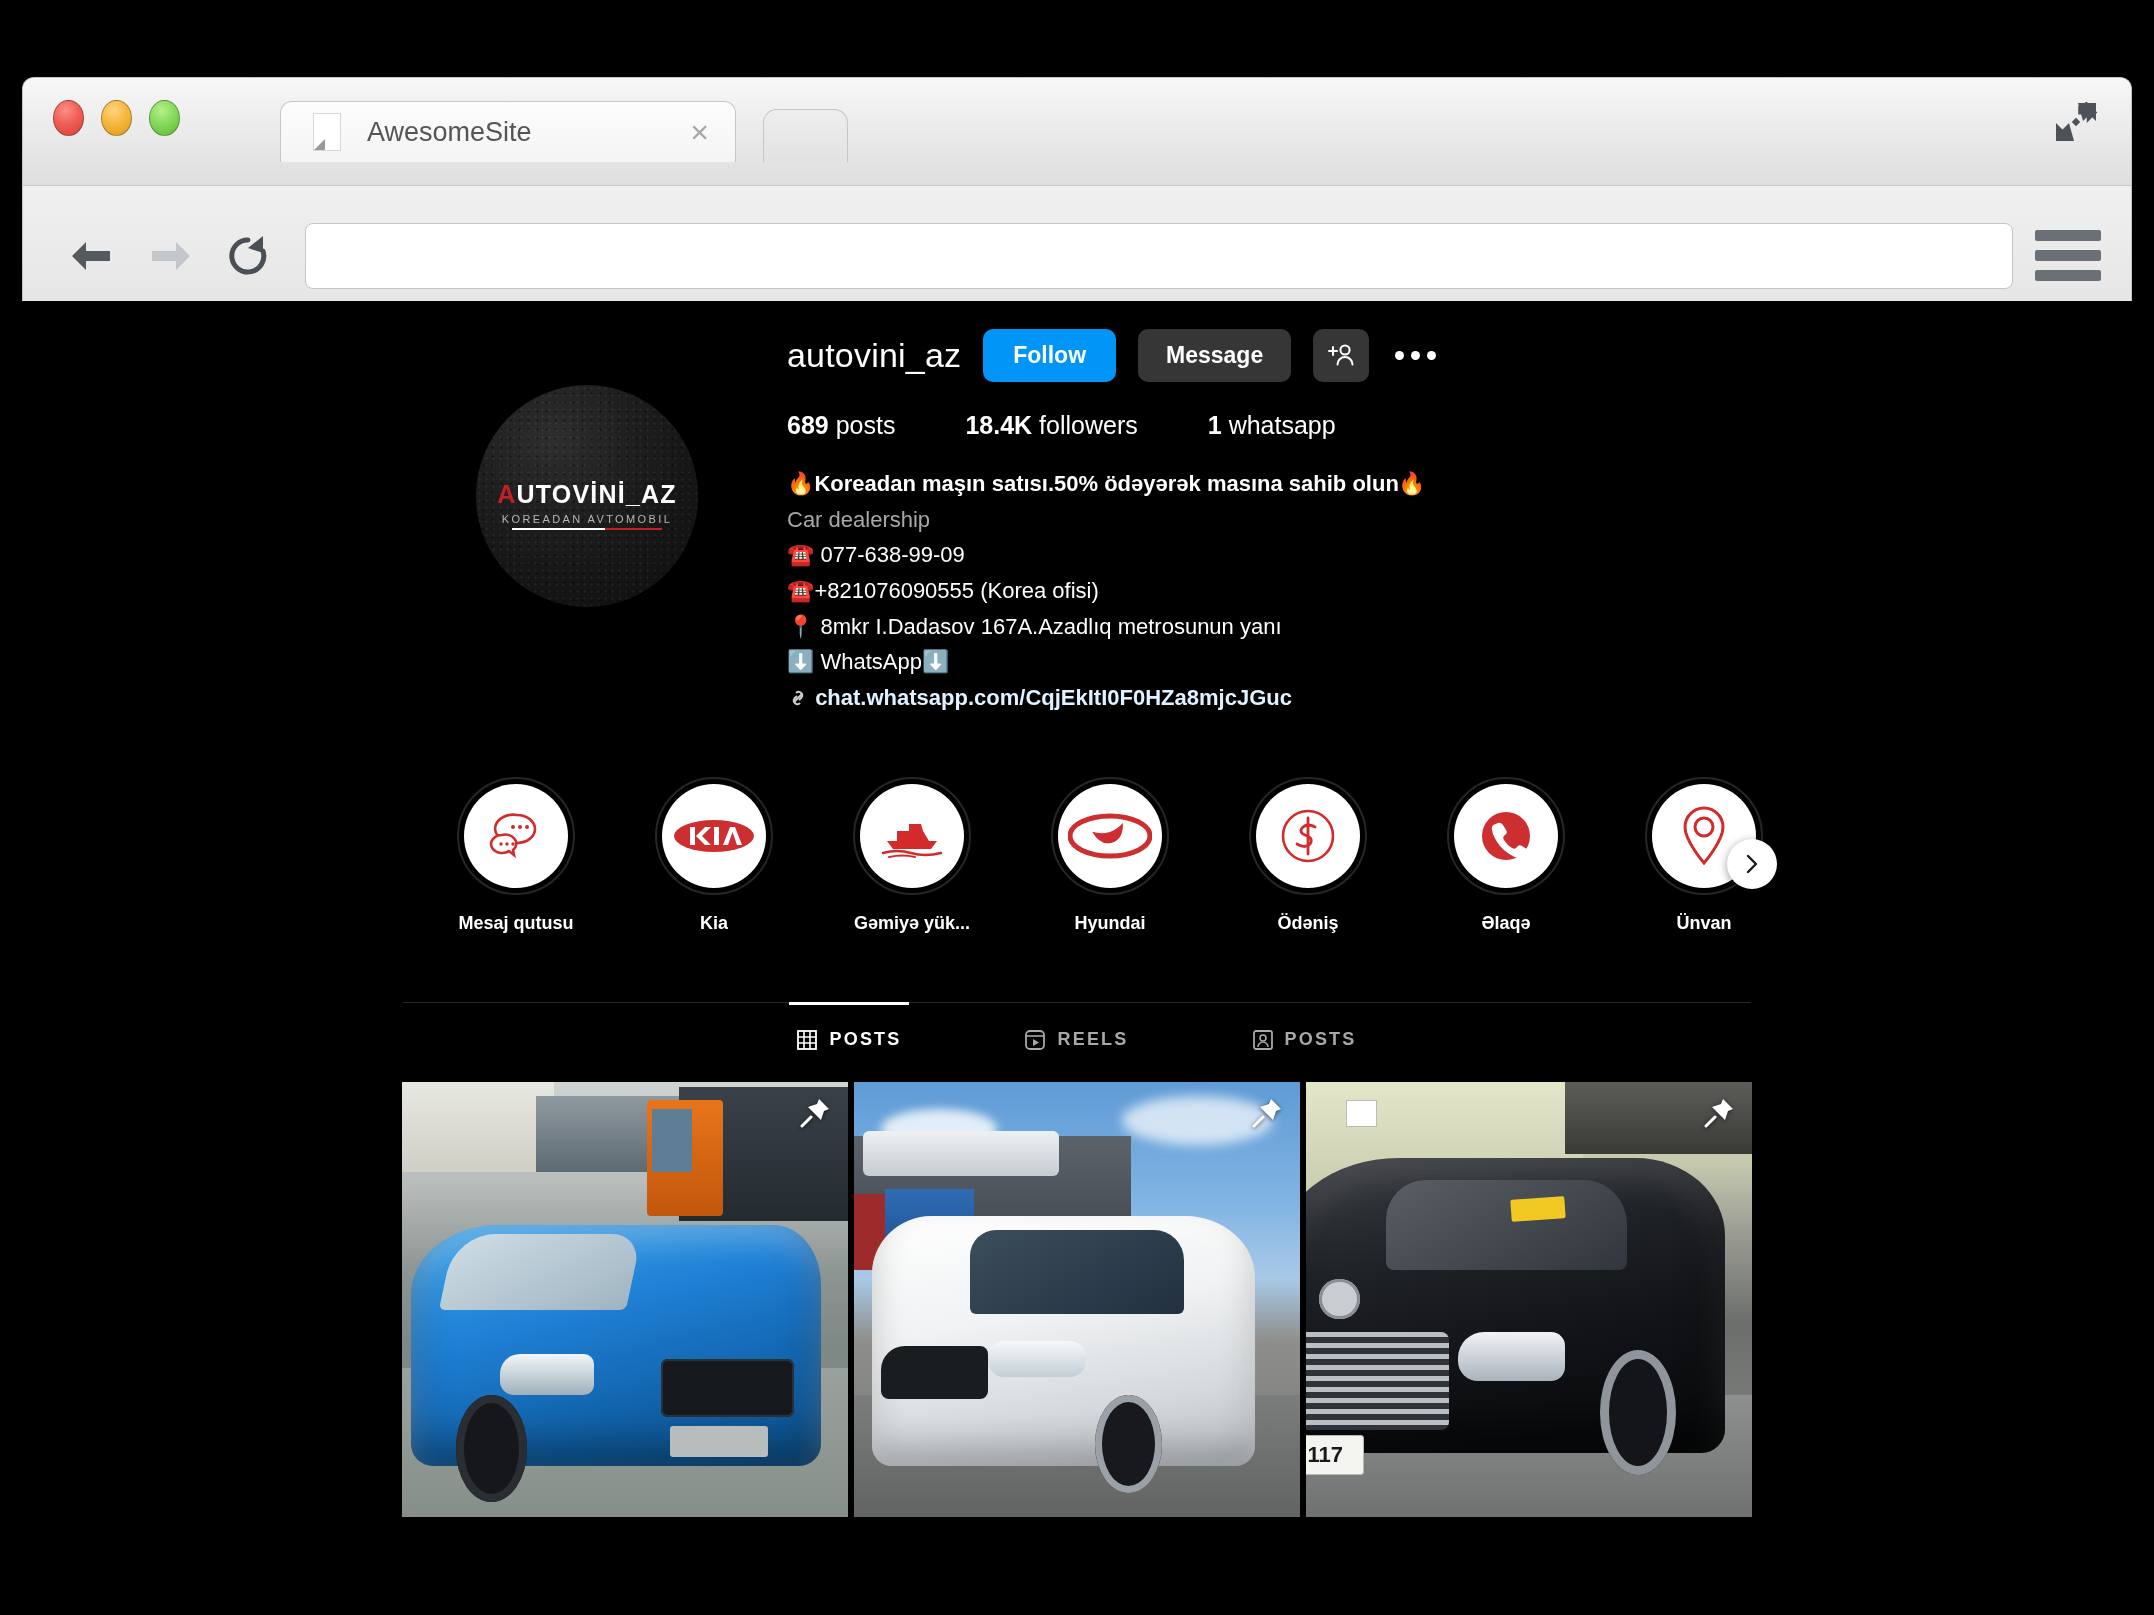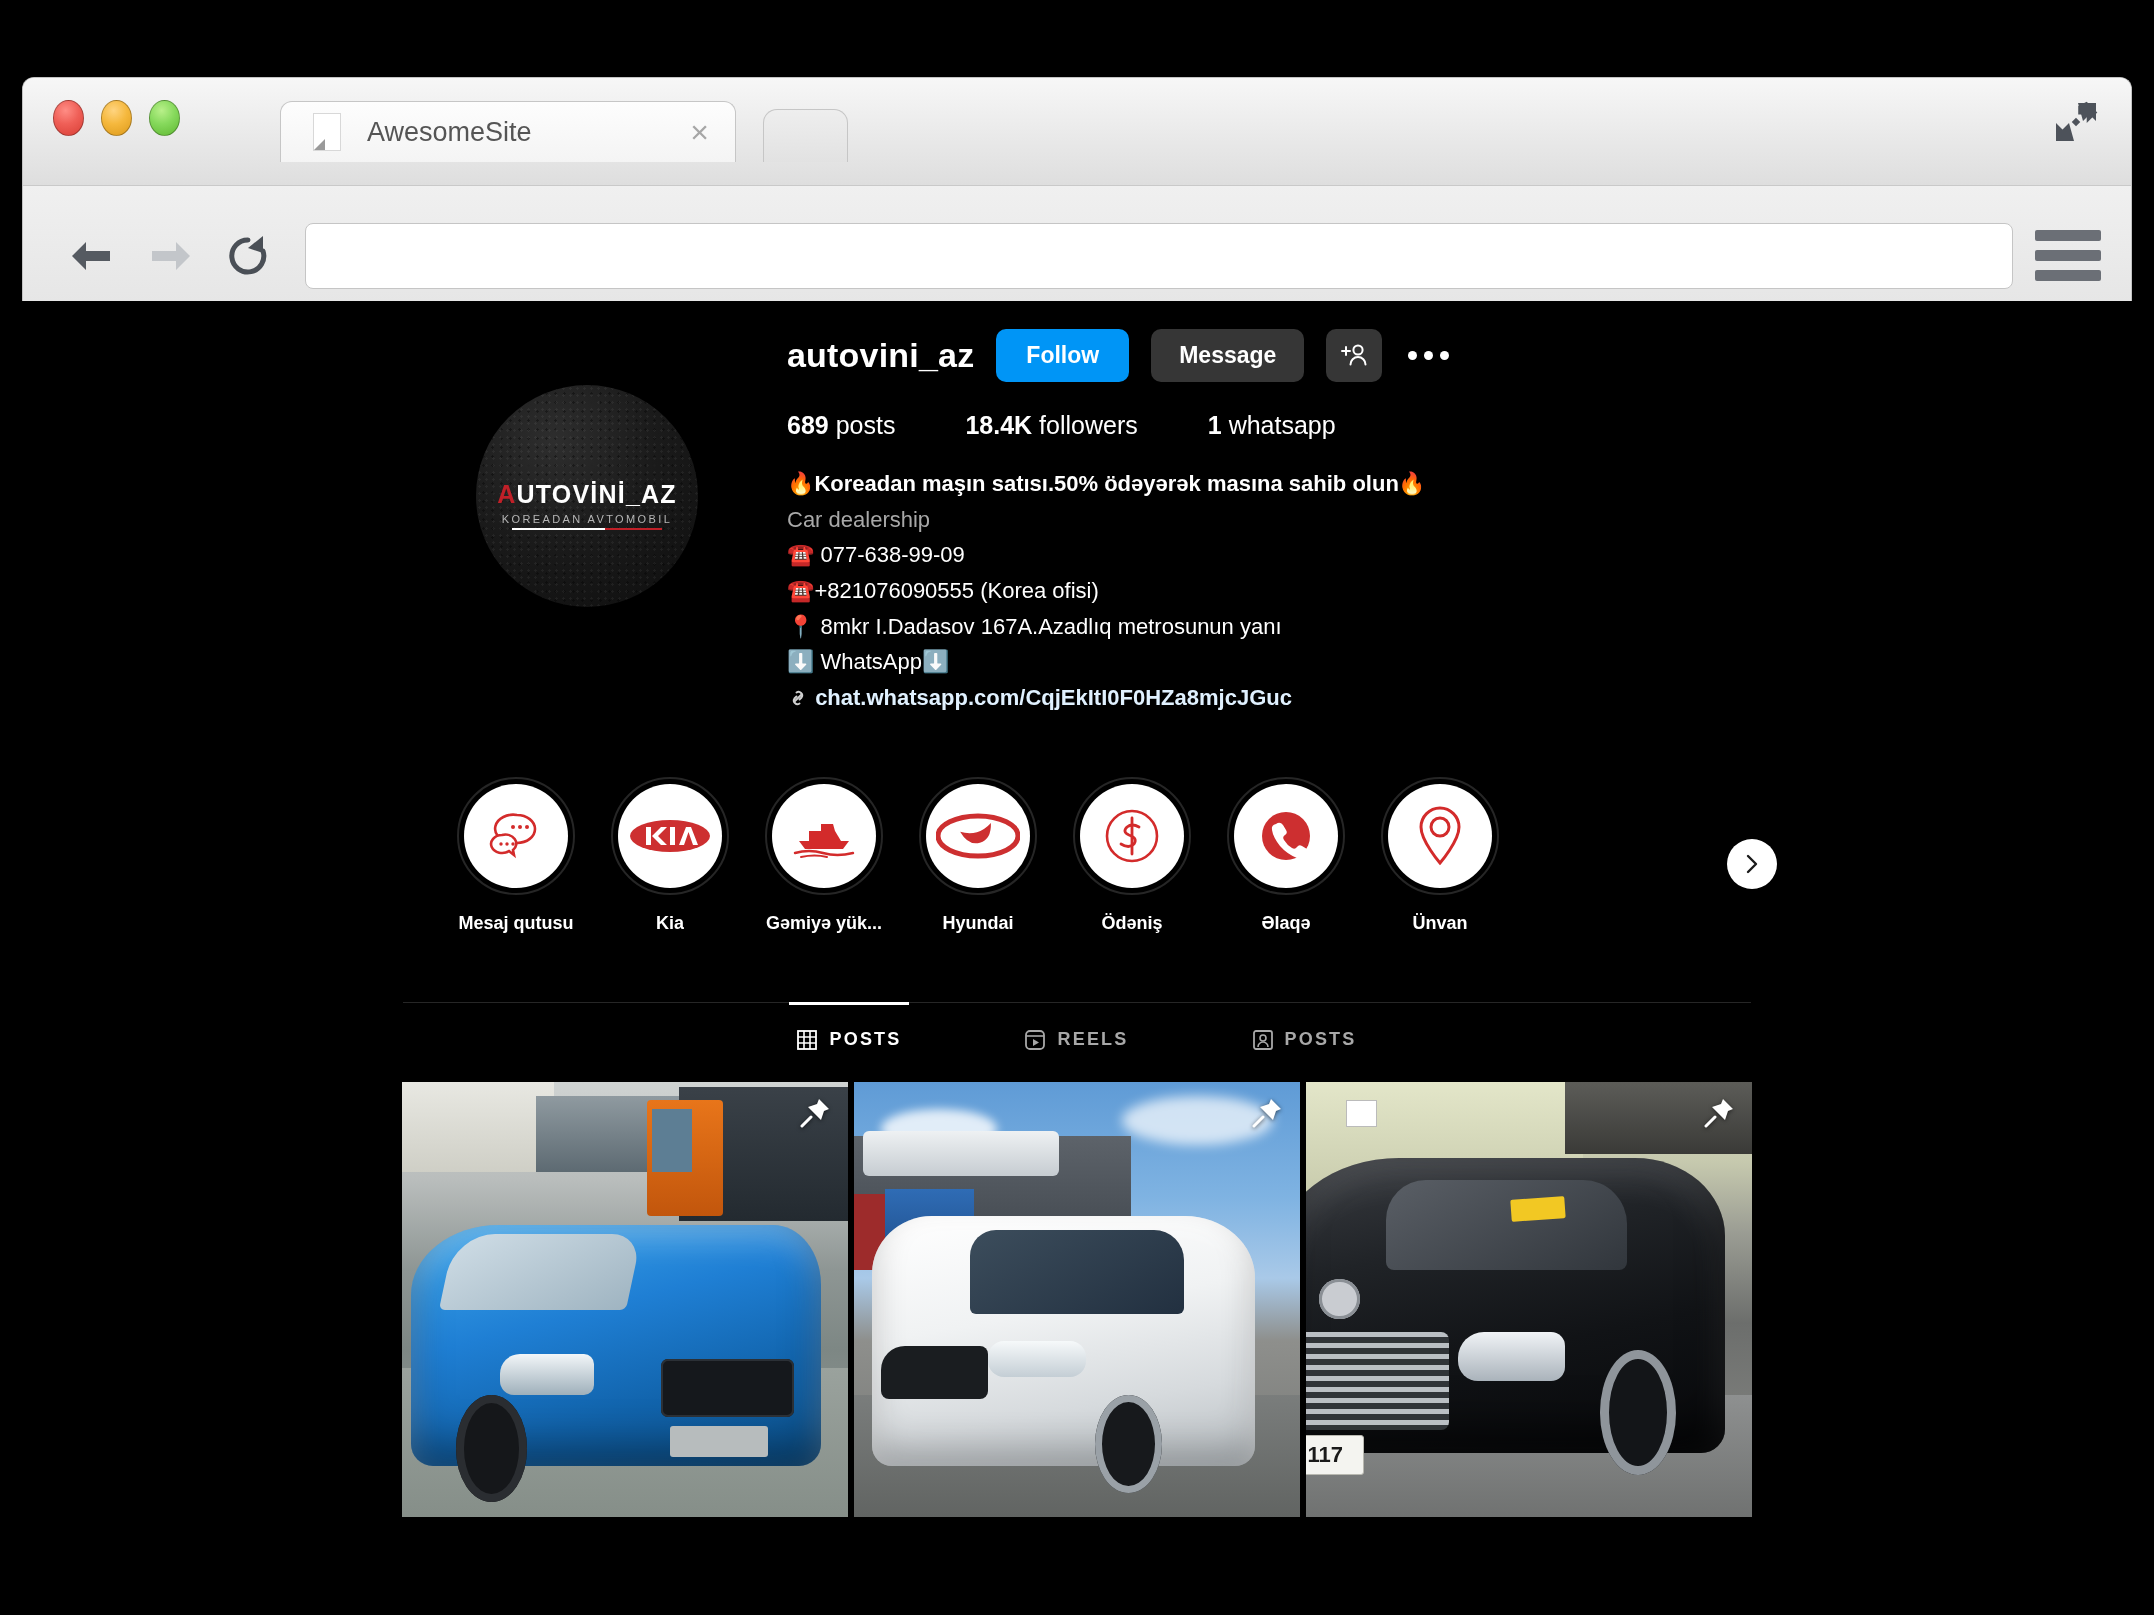--- a/index.html
+++ b/index.html
@@ -247,21 +247,21 @@
 
   .name-row {
     display: flex;
     align-items: center;
     gap: 22px;
     height: 56px;
   }
   .username {
     font-size: 34px;
     color: #fff;
-    font-weight: 700;
+    font-weight: 400;
     letter-spacing: .2px;
   }
   .btn {
     border: none;
     border-radius: 10px;
     font-size: 23px;
     font-weight: 700;
     font-family: "Liberation Sans", sans-serif;
     cursor: pointer;
     height: 53px;
@@ -318,23 +318,24 @@
   }
   .bio-title { font-weight: 700; }
   .bio-category { color: #a8a8a8; }
   .bio-link { color: #e0f1ff; font-weight: 700; }
   .bio-line { white-space: nowrap; }
 
   
   .highlights {
     position: relative;
     display: flex;
-    gap: 28px;
+    gap: 68px;
     margin-top: 62px;
     padding-left: 66px;
+    justify-content: space-between;
   }
   .highlight {
     width: 126px;
     display: flex;
     flex-direction: column;
     align-items: center;
     cursor: pointer;
   }
   .hl-ring {
     width: 118px;

